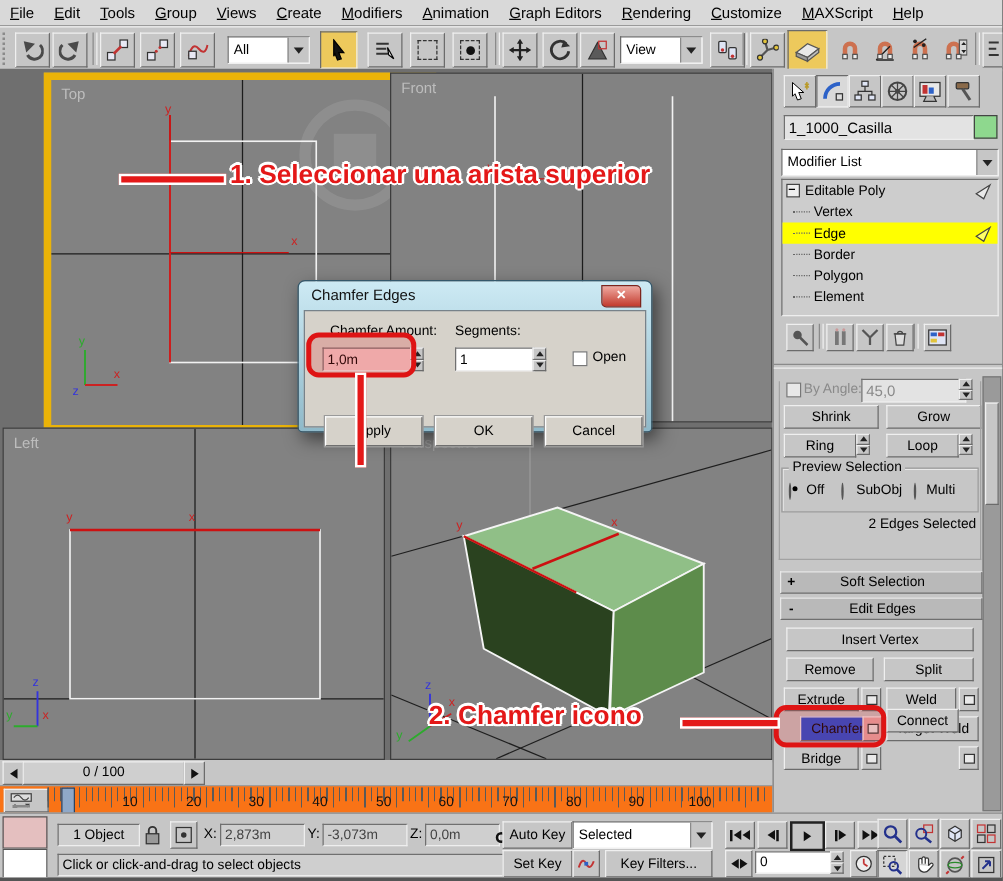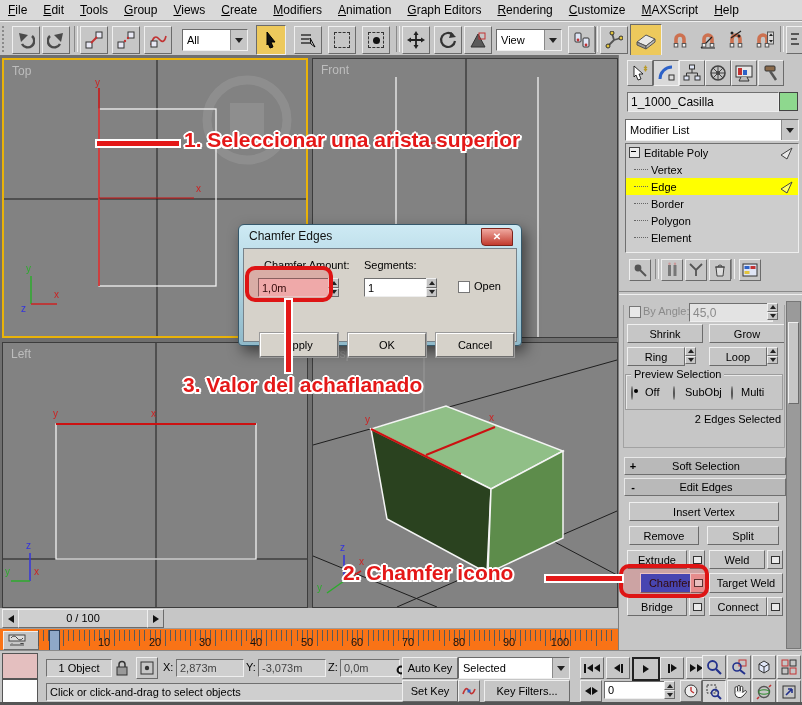--- a/index.html
+++ b/index.html
@@ -23,21 +23,21 @@
   .dd{position:absolute;top:7px;height:20px;background:#fff;border:1px solid;
       border-color:#6b6b6b #efefef #efefef #6b6b6b;display:flex;align-items:center;}
   .dd .val{flex:1;padding:0 4px;font-size:11px;}
   .ddbtn{width:16px;height:100%;background:#c6c6c6;border-left:1px solid #8a8a8a;
          display:flex;align-items:center;justify-content:center;}
   .caret{width:0;height:0;border-left:4px solid transparent;border-right:4px solid transparent;border-top:5px solid #222;}
   .dash{border:1px dashed #333;width:14px;height:14px;}
   
   #vparea{position:absolute;left:0;top:55px;width:618px;height:555px;background:#6f6f6f;}
   .vp{position:absolute;background:#828282;border:1px solid #3c3c3c;}
-  .vp.activevp{border:2px solid #eab308;}
+  .vp.activevp{border:6px solid #eab308;margin-left:33px;}
   .vplabel{position:absolute;left:8px;top:4px;color:#bdbdbd;font-size:12px;z-index:5;}
   .vp svg{position:absolute;left:0;top:0;}
   
   #tslider-row{position:absolute;left:0;top:608px;width:618px;height:20px;background:#c6c6c6;}
   .sbtn{position:absolute;top:1px;width:15px;height:17px;background:#c6c6c6;border:1px solid;
         border-color:#efefef #6b6b6b #6b6b6b #efefef;display:flex;align-items:center;justify-content:center;}
   #tslider{position:absolute;left:18px;top:1px;width:128px;height:17px;background:#cfcfcf;border:1px solid;
            border-color:#efefef #6b6b6b #6b6b6b #efefef;text-align:center;line-height:17px;font-size:11px;}
   #ruler{position:absolute;left:0;top:628px;width:618px;height:22px;background:#f97316;border-top:1px solid #9c9c9c;}
   .ticks1{position:absolute;left:38px;top:1px;width:578px;height:11px;
@@ -632,21 +632,21 @@
       </div>
     <div class="btn abs" style="left:90px;top:518px;width:72px;height:18px">
         <span>Target Weld</span>
       </div>
     <div class="btn abs" style="left:8px;top:542px;width:58px;height:17px">
         <span>Bridge</span>
       </div>
     <div class="optbox abs" style="left:70px;top:542px;width:14px;height:17px">
         <i></i>
       </div>
-    <div class="btn abs" style="left:90px;top:542px;width:56px;height:17px">
+    <div class="btn abs" style="left:90px;top:512px;width:56px;height:17px">
         <span>Connect</span>
       </div>
     <div class="optbox abs" style="left:148px;top:542px;width:14px;height:17px">
         <i></i>
       </div>
   </div>
 
   <div id="statusbar">
     <div class="pane" style="left:2px;top:2px;width:34px;height:24px;background:#e4bfbf"></div>
     <div class="pane" style="left:2px;top:28px;width:34px;height:24px;background:#ffffff"></div>
@@ -847,19 +847,18 @@
           <span>Cancel</span>
         </div>
     </div>
   </div>
 
   <div class="rline" style="left:95px;top:139px;width:82px;height:5px"></div>
   <div class="ann" style="left:184px;top:128px">1. Seleccionar una arista superior</div>
 
   <div class="rbox" style="left:245px;top:266px;width:80px;height:28px"></div>
   <div class="rline" style="left:284px;top:298px;width:5px;height:72px"></div>
-  <div class="ann" style="left:183px;top:373px">3. Valor del achaflanado</div>
 
   <div class="ann" style="left:343px;top:561px">2. Chamfer icono</div>
   <div class="rline" style="left:544px;top:574px;width:76px;height:5px"></div>
   <div class="rbox" style="left:619px;top:564px;width:82px;height:26px"></div>
 
 </div>
 
 </body></html>

